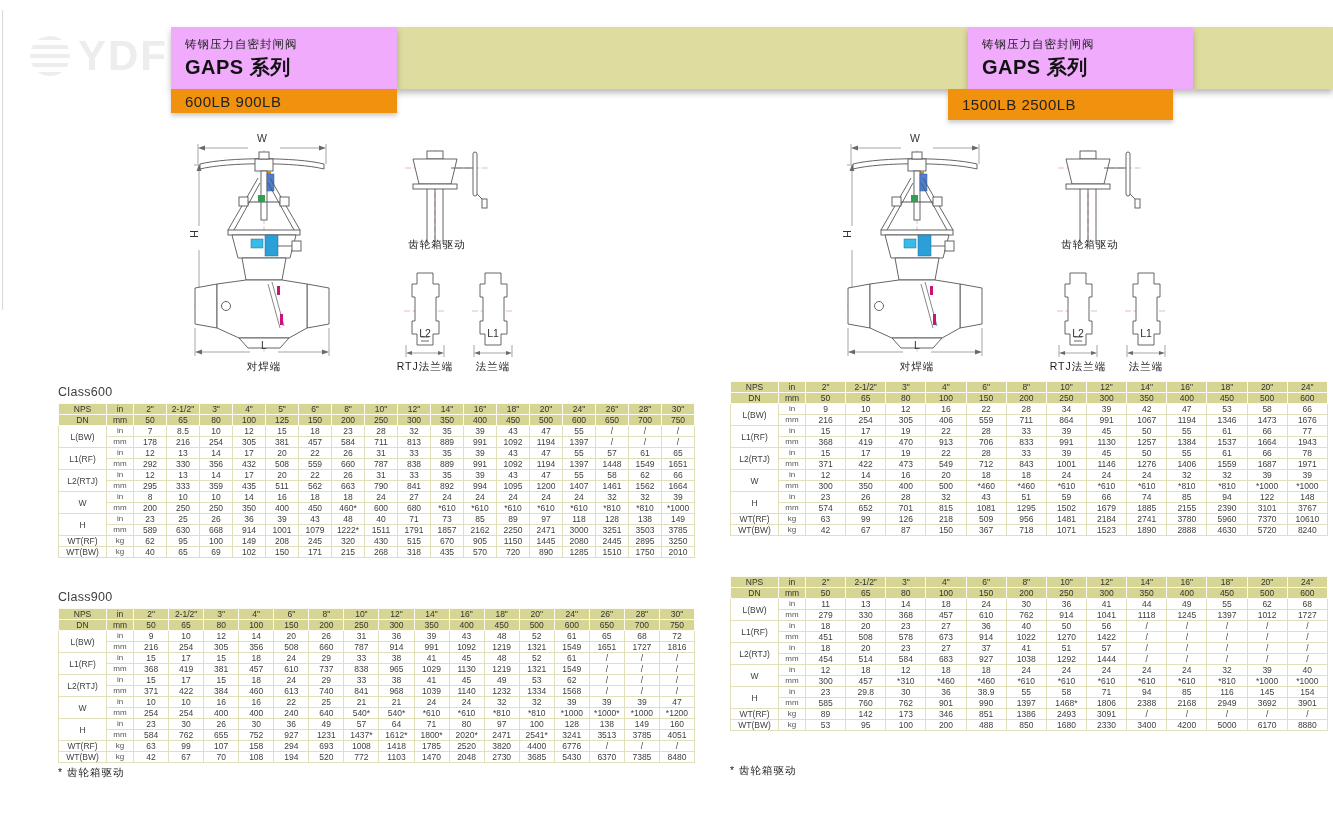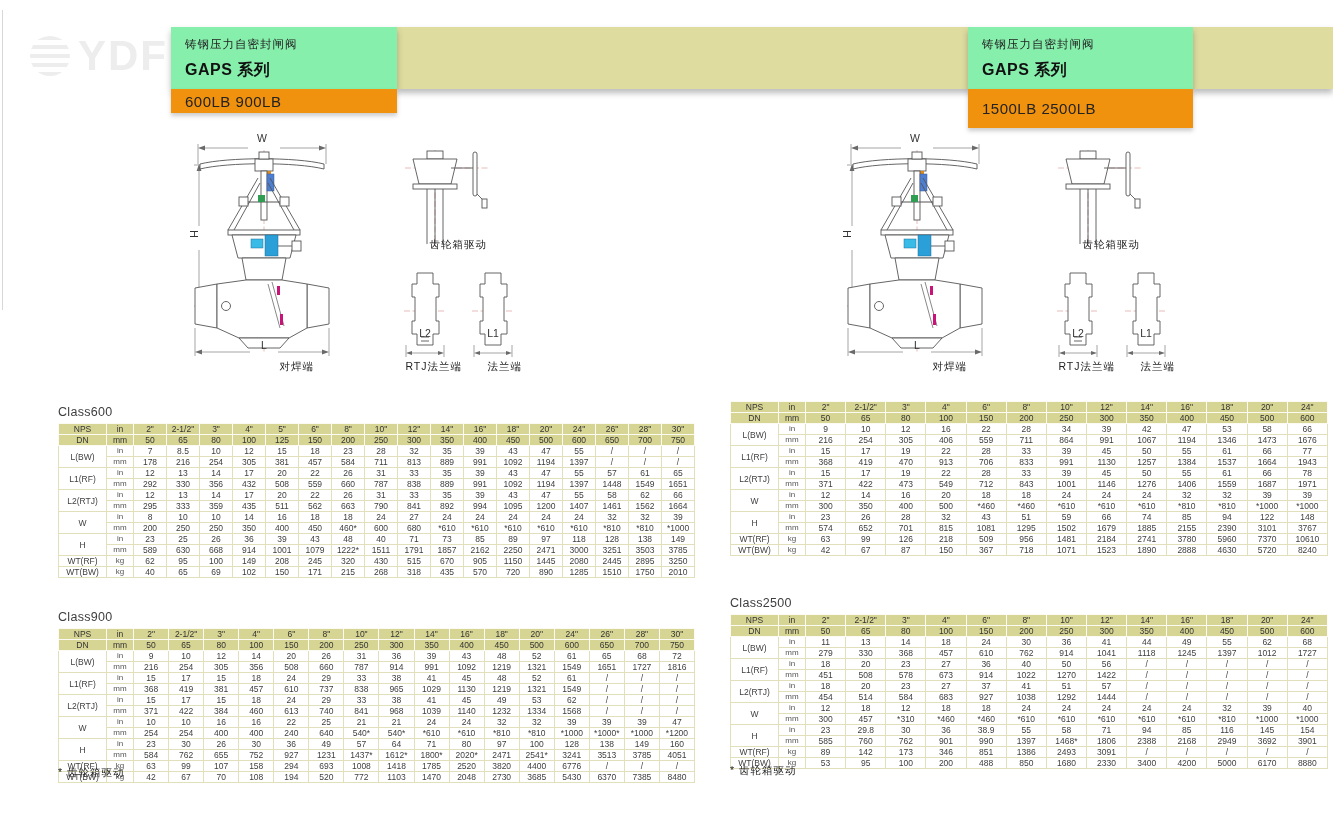--- a/index.html
+++ b/index.html
@@ -2,42 +2,42 @@
 <html><head>
 <meta charset="utf-8">
 <style>
   html,body{margin:0;padding:0;background:#ffffff;}
   .page{position:relative;width:1333px;height:814px;background:#fff;overflow:hidden;
         font-family:"Liberation Sans",sans-serif;color:#333;}
   .abs{position:absolute;}
 
   
   .khaki-band{position:absolute;background:#dedc9e;box-shadow:0 4px 6px rgba(60,60,60,.35);}
-  .hdr-box{position:absolute;background:#86efac;box-shadow:0 4px 6px rgba(60,60,60,.35);padding:10px 0 0 14px;box-sizing:border-box;}
+  .hdr-box{position:absolute;background:#f0abfc;box-shadow:0 4px 6px rgba(60,60,60,.35);padding:10px 0 0 14px;box-sizing:border-box;}
   .hdr-sub{font-size:11.5px;color:#222;letter-spacing:1px;display:block;}
-  .hdr-title{font-size:16px;font-weight:bold;color:#111;letter-spacing:.5px;display:block;margin-top:8px;}
+  .hdr-title{font-size:20px;font-weight:bold;color:#111;letter-spacing:.5px;display:block;margin-top:2px;}
   .orange-banner{position:absolute;background:#f0920e;display:flex;align-items:center;
         padding-left:14px;box-sizing:border-box;font-size:15px;color:#222;letter-spacing:.5px;
         box-shadow:0 3px 4px rgba(60,60,60,.25);}
 
   
   .watermark{position:absolute;left:30px;top:32px;display:flex;align-items:center;opacity:1;}
   .wm-icon{width:40px;height:40px;border-radius:50%;margin-right:8px;
      background:repeating-linear-gradient(180deg,#ededed 0 4px,#ffffff 4px 9px);}
   .wm-text{font-size:42px;font-weight:bold;color:#ededed;letter-spacing:2px;font-family:"Liberation Sans",sans-serif;}
   .edge-line{position:absolute;left:2px;top:10px;width:1px;height:300px;background:#d8d8d8;}
 
   
   .figure{position:absolute;width:345px;height:250px;}
   .fig-label{position:absolute;font-size:10.5px;color:#333;text-align:center;}
   .fig-label.rot{transform:rotate(-90deg);}
-  .fig-caption{position:absolute;font-size:10.5px;color:#222;text-align:right;letter-spacing:1px;}
+  .fig-caption{position:absolute;font-size:10.5px;color:#222;text-align:center;letter-spacing:1px;}
 
   
-  .tablock{position:absolute;margin-top:20px;}
+  .tablock{position:absolute;}
   .tabtitle{font-size:12.5px;color:#3e3e3e;margin-bottom:4px;letter-spacing:.3px;}
   table.spec{border-collapse:collapse;table-layout:fixed;width:100%;}
   table.spec td,table.spec th{border:1px solid #e2e0ba;height:10px;padding:0 1px;
       font-size:8.5px;font-weight:normal;text-align:center;color:#3e3e3e;line-height:10px;
       overflow:hidden;white-space:nowrap;}
   table.spec th{background:#d7d593;border:1px solid #fbfbf3;color:#333;}
   table.spec tr.gs td{border-top:1px solid #b6b47c;}
   table.spec td.lbl{font-size:8.5px;}
   table.spec td.unit{font-size:8px;color:#555;}
   .footnote{position:absolute;font-size:10.5px;color:#222;letter-spacing:1px;text-align:right;}
@@ -59,21 +59,21 @@
   <div class="hdr-box" style="left:171px;top:27px;width:226px;height:62px">
     <span class="hdr-sub">铸钢压力自密封闸阀</span>
     <span class="hdr-title">GAPS 系列</span>
   </div>
   <div class="orange-banner" style="left:171px;top:89px;width:226px;height:24px">600LB 900LB</div>
 
   <div class="hdr-box" style="left:968px;top:27px;width:225px;height:62px">
     <span class="hdr-sub">铸钢压力自密封闸阀</span>
     <span class="hdr-title">GAPS 系列</span>
   </div>
-  <div class="orange-banner" style="left:968px;top:89px;width:225px;height:39px">1500LB 2500LB</div>
+  <div class="orange-banner" style="left:948px;top:89px;width:225px;height:31px">1500LB 2500LB</div>
 
   <div class="figure" style="left:182px;top:132px">
     <svg class="abs" style="left:10px;top:6px" width="140" height="222" viewBox="0 0 140 222">
       <g stroke="#dd9d9d" stroke-width="0.7" stroke-dasharray="6,2.5" fill="none">
         <path d="M72,12 V216"></path>
           <path d="M2,168 H138"></path>
       </g>
       <g stroke="#6a6a6a" stroke-width="0.6" fill="none">
         <path d="M6,6 V26 M134,6 V26"></path>
         <path d="M12,10 H56 M88,10 H128"></path>
@@ -1162,21 +1162,20 @@
               <td>2888</td>
               <td>4630</td>
               <td>5720</td>
               <td>8240</td>
             </tr>
           </tbody>
         </table>
       </div>
   </div>
   <div class="tablock" style="left:730px;top:576px;width:598px">
-    <div class="tabtitle">Class2500</div>
     <div class="tabhost">
         <table class="spec">
           <colgroup>
             <col style="width: 48px;">
             <col style="width: 27px;">
             <col>
             <col>
             <col>
             <col>
             <col>

